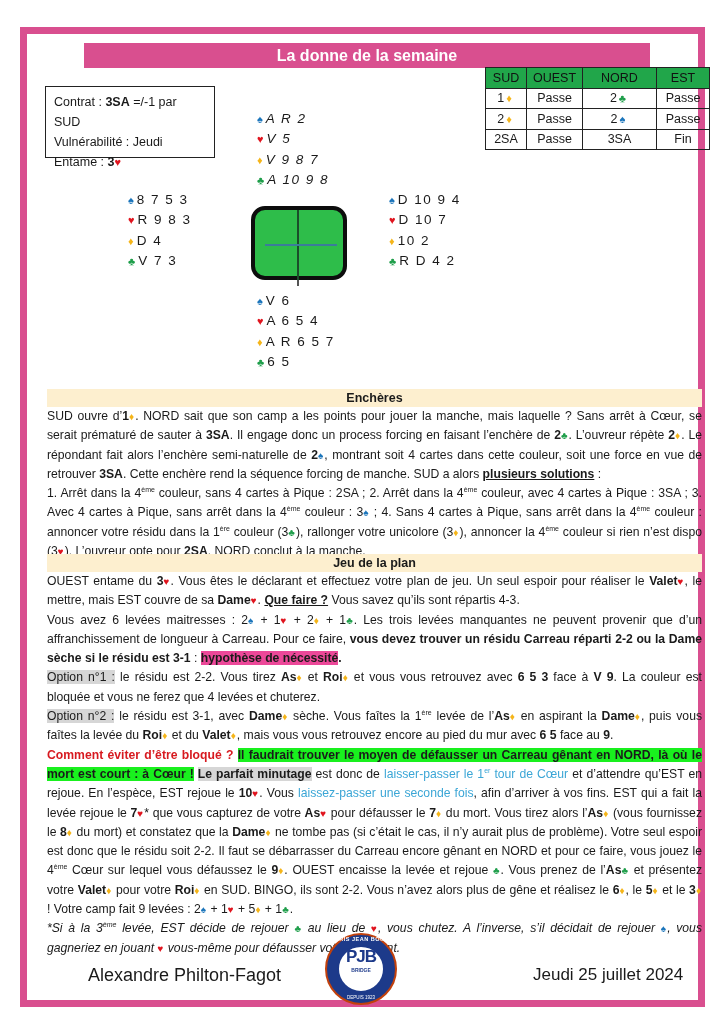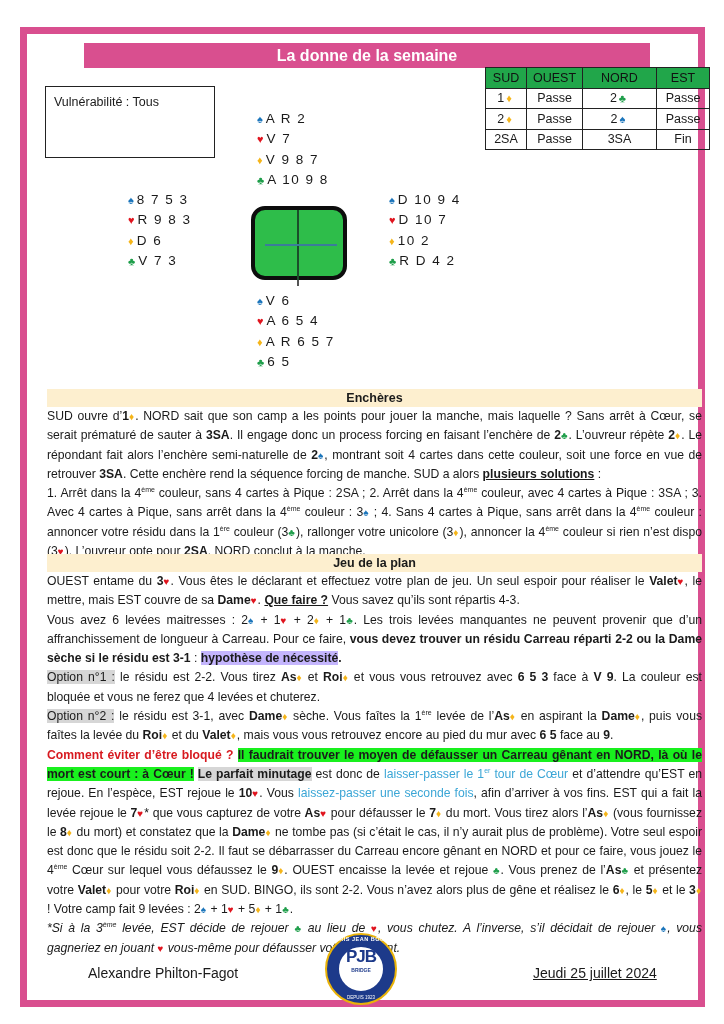--- a/index.html
+++ b/index.html
@@ -31,21 +31,21 @@
     border: 1.5px solid #222; text-align: center; height: 20.5px; font-weight: normal;
   }
   .bid-table th { background: #21a64a; color: #111; }
   .bid-table th:nth-child(1), .bid-table td:nth-child(1) { width: 41px; }
   .bid-table th:nth-child(2), .bid-table td:nth-child(2) { width: 56px; }
   .bid-table th:nth-child(3), .bid-table td:nth-child(3) { width: 74px; }
   .bid-table th:nth-child(4), .bid-table td:nth-child(4) { width: 53px; }
 
   .hand { position: absolute; font-size: 13.5px; line-height: 20.3px; letter-spacing: 1.5px; }
   .hand .row { white-space: nowrap; }
-  .hand-north { left: 257px; top: 109px; }
+  .hand-north { left: 257px; top: 109px; font-style: italic; }
   .hand-west { left: 128px; top: 190px; }
   .hand-east { left: 389px; top: 190px; }
   .hand-south { left: 257px; top: 291px; }
 
   .suit { font-size: 11px; display: inline-block; margin-right: 3px; letter-spacing: 0; }
   .s-spade { color: #1b75bb; }
   .s-heart { color: #e0141e; }
   .s-diamond { color: #f5b51a; }
   .s-club { color: #1e9e4a; }
 
@@ -61,54 +61,56 @@
     position: absolute; left: 47px; width: 655px; height: 18px; background: #fdefcf;
     text-align: center; font-weight: bold; font-size: 12.5px; line-height: 18px;
   }
   .body-text {
     position: absolute; left: 47px; width: 655px; font-size: 12.2px; line-height: 19.3px;
     text-align: justify;
   }
   .body-text p { margin: 0; }
   .body-text sup { font-size: 7px; vertical-align: 5px; line-height: 0; }
   .u { text-decoration: underline; font-weight: bold; }
-  .hl-yellow { background: #c4b5fd; font-weight: bold; }
+  .hl-yellow { background: #ec4899; font-weight: bold; }
   .hl-gray { background: #d6d6d6; }
   .hl-green { background: #19f01e; font-weight: bold; }
   .red-text { color: #d7191f; font-weight: bold; }
   .blue-text { color: #3ba6d6; }
   .italic { font-style: italic; }
   .sym { font-size: 10px; }
 
-  .footer-author { position: absolute; left: 88px; top: 965px; font-size: 14px; }
-  .footer-date { position: absolute; left: 533px; top: 965px; font-size: 14px; text-decoration: underline; }
+  .footer-author { position: absolute; left: 88px; top: 965px; font-size: 18px; }
+  .footer-date { position: absolute; left: 533px; top: 965px; font-size: 17px; }
   .logo {
     position: absolute; left: 325px; top: 933px; width: 72px; height: 72px;
-    border-radius: 50%; background: #1d3a8a; border: 2px solid #eab308;
+    border-radius: 50%; background: #1d3a8a; border: 2px solid #c2410c;
   }
   .logo .inner {
     position: absolute; left: 10px; top: 10px; width: 48px; height: 48px; border-radius: 50%;
     background: #fff; border: 2px solid #1d3a8a;
   }
   .logo .letters {
     position: absolute; left: 0; top: 12px; width: 100%; text-align: center;
     font-size: 17px; font-weight: bold; color: #1d3a8a; letter-spacing: -1px;
   }
   .logo .sub { position: absolute; left: 0; top: 32px; width: 100%; text-align: center; font-size: 5px; color: #1d3a8a; font-weight: bold; }
   .logo .ring-top { position: absolute; left: 0; top: 1px; width: 100%; text-align: center; font-size: 5.5px; color: #fff; font-weight: bold; letter-spacing: 0.5px; }
   .logo .ring-bottom { position: absolute; left: 0; top: 60px; width: 100%; text-align: center; font-size: 4.5px; color: #fff; }
 </style>
 </head>
 <body>
 
 <div class="frame"></div>
 <div class="title-bar">La donne de la semaine</div>
 
 <div class="contract-box">
-  <div>Vulnérabilité : Tous</div>
+  <div><span>Contrat : </span><b>3SA</b><span> =/-1 par SUD</span></div>
+  <div>Vulnérabilité : Jeudi</div>
+  <div><span>Entame : </span><b>3</b><span class="suit s-heart">♥</span></div>
 </div>
 
 <table class="bid-table">
   <thead>
       <tr id="bid-head">
         <th>SUD</th>
         <th>OUEST</th>
         <th>NORD</th>
         <th>EST</th>
       </tr>
@@ -130,29 +132,29 @@
         <td><span>2SA</span></td>
         <td><span>Passe</span></td>
         <td><span>3SA</span></td>
         <td><span>Fin</span></td>
       </tr>
     </tbody>
 </table>
 
 <div class="hand hand-north">
   <div class="row"><span class="suit s-spade">♠</span><span>A R 2</span></div>
-  <div class="row"><span class="suit s-heart">♥</span><span>V 7</span></div>
+  <div class="row"><span class="suit s-heart">♥</span><span>V 5</span></div>
   <div class="row"><span class="suit s-diamond">♦</span><span>V 9 8 7</span></div>
   <div class="row"><span class="suit s-club">♣</span><span>A 10 9 8</span></div>
 </div>
 
 <div class="hand hand-west">
   <div class="row"><span class="suit s-spade">♠</span><span>8 7 5 3</span></div>
   <div class="row"><span class="suit s-heart">♥</span><span>R 9 8 3</span></div>
-  <div class="row"><span class="suit s-diamond">♦</span><span>D 6</span></div>
+  <div class="row"><span class="suit s-diamond">♦</span><span>D 4</span></div>
   <div class="row"><span class="suit s-club">♣</span><span>V 7 3</span></div>
 </div>
 
 <div class="table-graphic">
   <div class="vline"></div>
   <div class="hline"></div>
   <div class="stub"></div>
 </div>
 
 <div class="hand hand-east">

